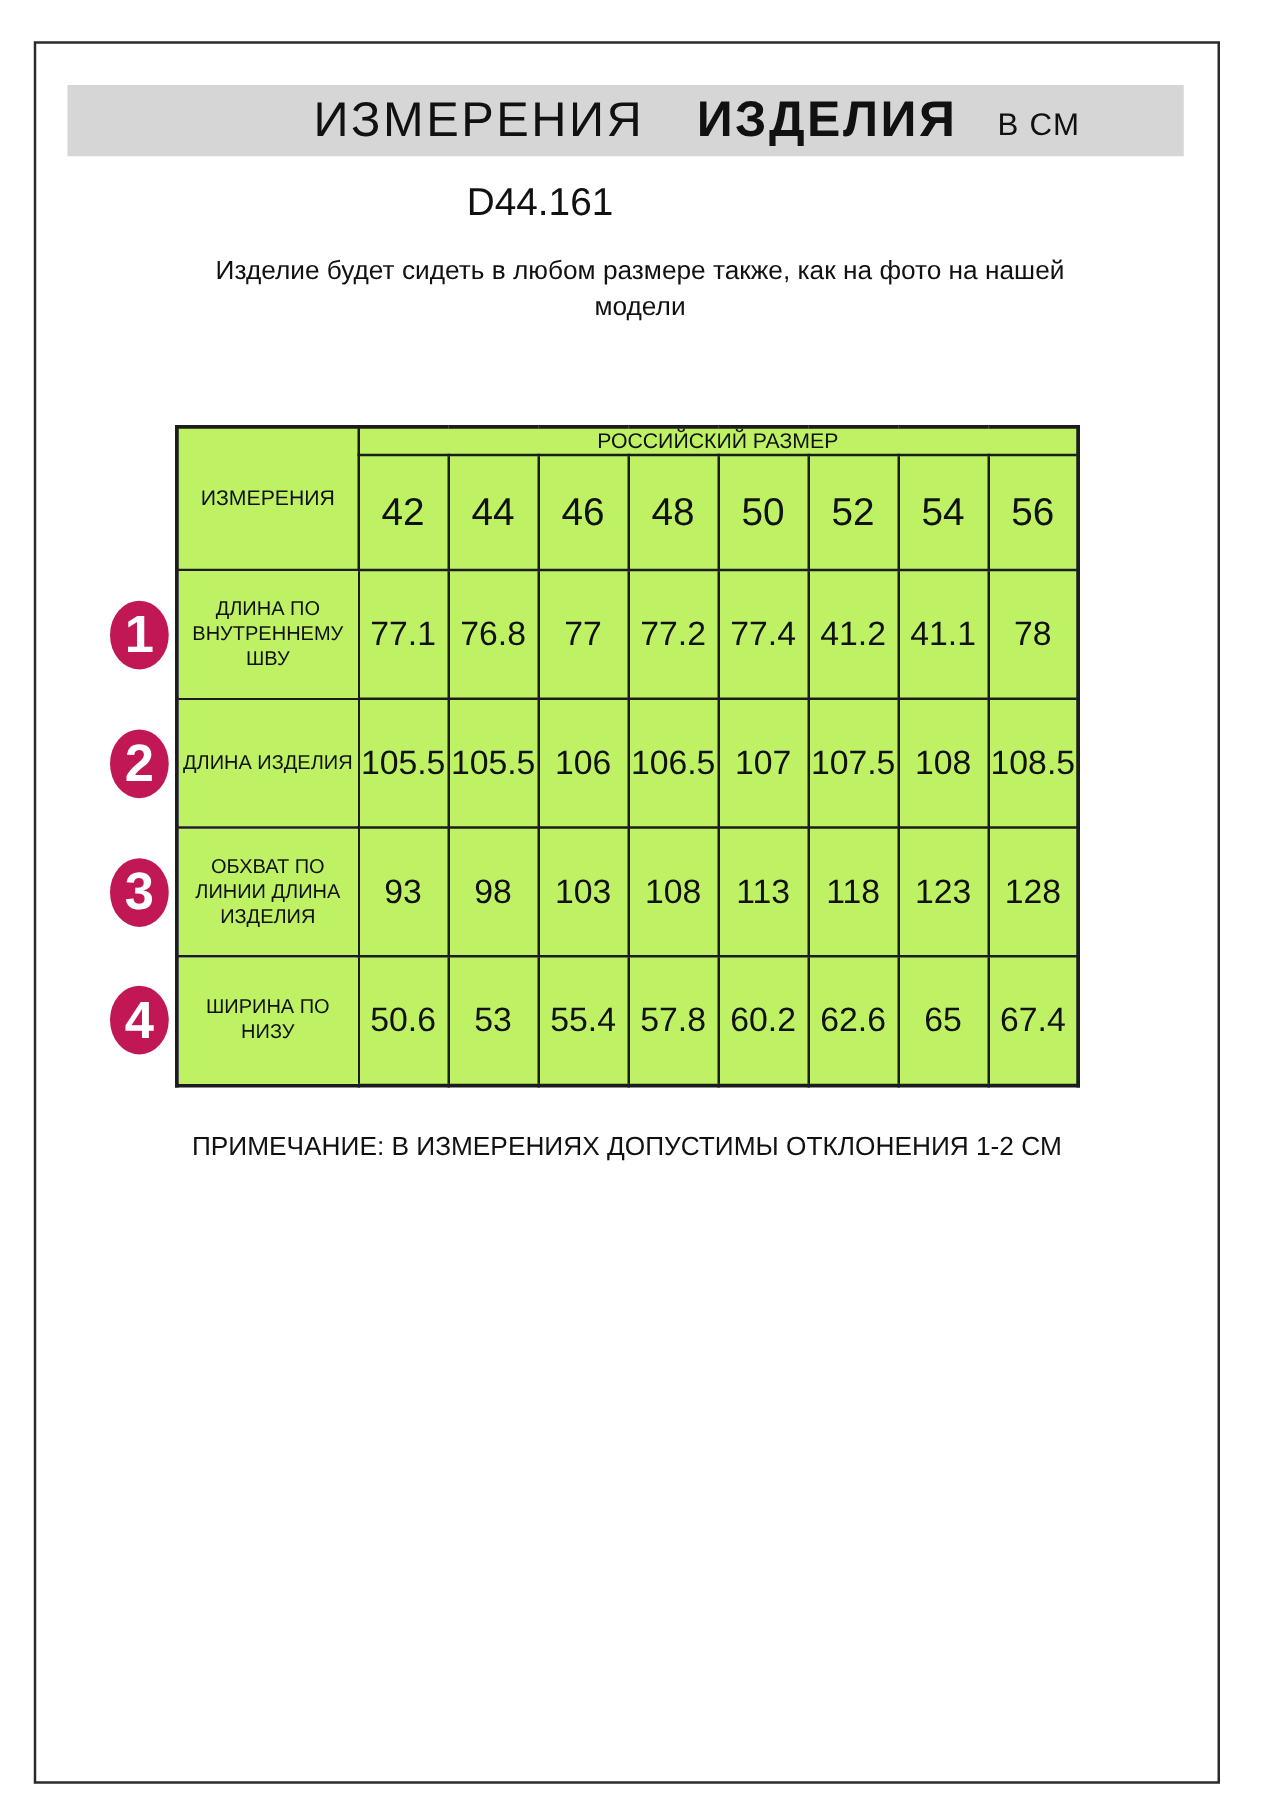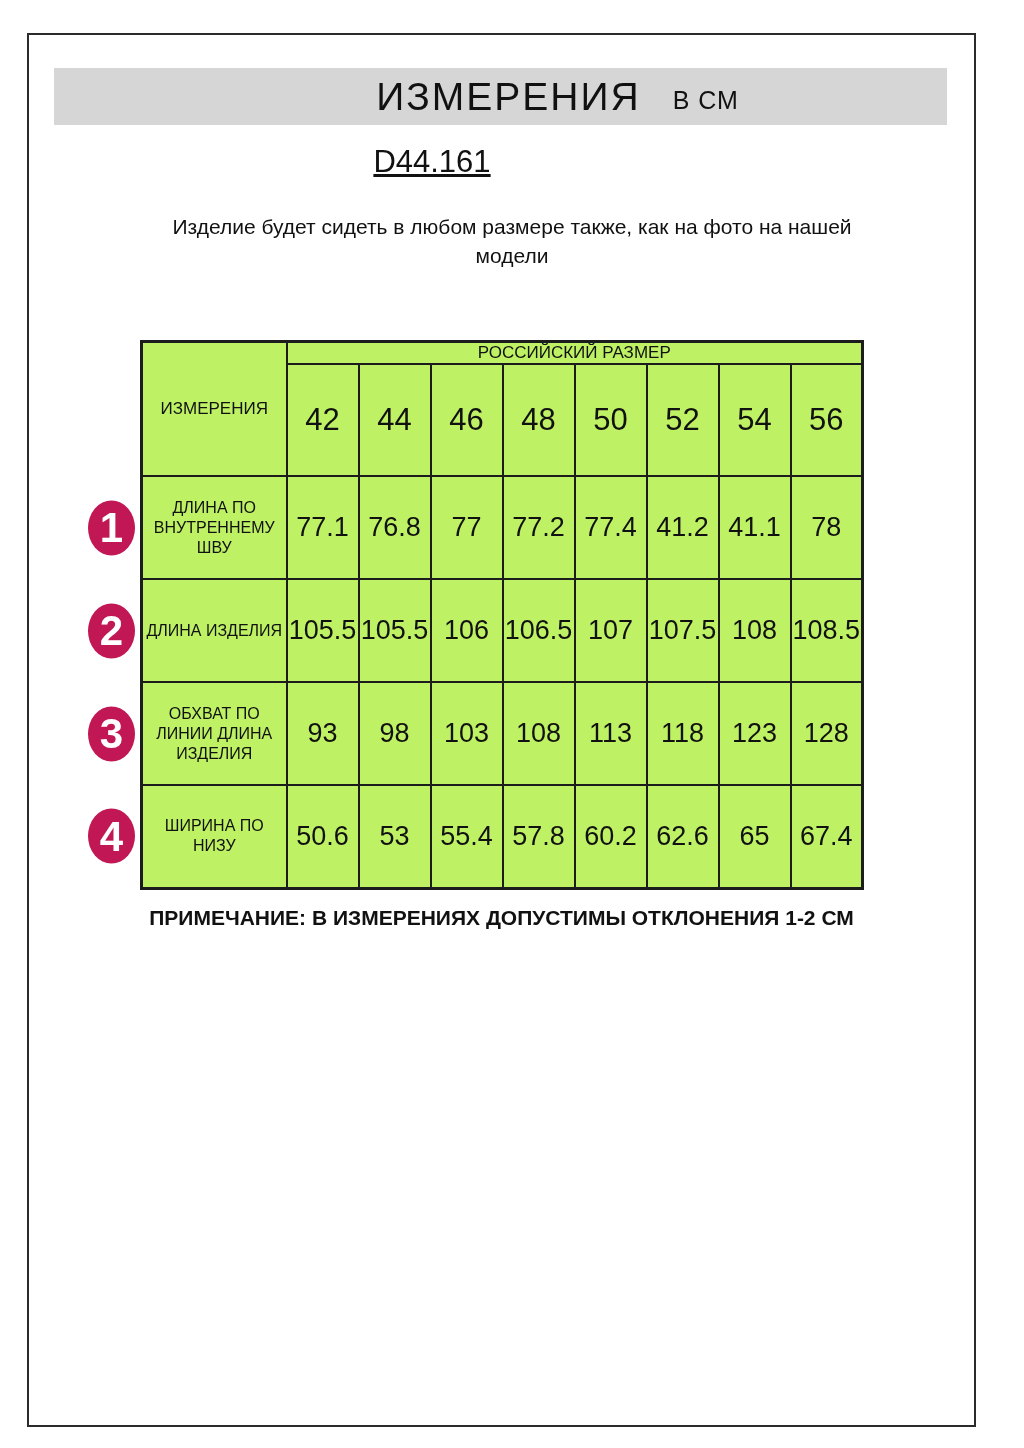--- a/index.html
+++ b/index.html
@@ -58,27 +58,26 @@
     top: 4px;
   }
 
   .product-code {
     position: absolute;
     left: 0;
     top: 144px;
     width: 864px;
     text-align: center;
     font-size: 31px;
-    text-decoration: underline;
   }
 
   .description {
     position: absolute;
     left: 162px;
-    top: 191px;
+    top: 181px;
     width: 700px;
     text-align: center;
     font-size: 21px;
     line-height: 29px;
   }
 
   table.size-table {
     position: absolute;
     left: 140px;
     top: 340px;
@@ -91,21 +90,21 @@
     text-align: center;
     vertical-align: middle;
     font-weight: normal;
     padding: 0;
     background: #bef264;
   }
   .size-table col.c-label { width: 145px; }
   .size-table col.c-size  { width: 72px; }
 
   .row-group   { height: 21px; }
-  .row-sizes   { height: 112px; }
+  .row-sizes   { height: 92px; }
   .row-data    { height: 103px; }
 
   .group-header {
     font-size: 17px;
   }
   .corner-header {
     font-size: 17px;
   }
   .size-header {
     font-size: 31px;
@@ -139,30 +138,31 @@
     justify-content: center;
   }
 
   .note {
     position: absolute;
     left: 140px;
     top: 906px;
     width: 723px;
     text-align: center;
     font-size: 21px;
-    font-weight: bold;
+    font-weight: normal;
   }
 </style>
 </head>
 <body>
 
 <div class="page-frame"></div>
 
 <div class="header-bar">
   <span class="title-main">ИЗМЕРЕНИЯ</span>
+  <span class="title-bold">ИЗДЕЛИЯ</span>
   <span class="title-unit">В СМ</span>
 </div>
 
 <div class="product-code">D44.161</div>
 
 <p class="description">Изделие будет сидеть в любом размере также, как на фото на нашей модели</p>
 
 <table class="size-table">
   <colgroup>
     <col class="c-label">

